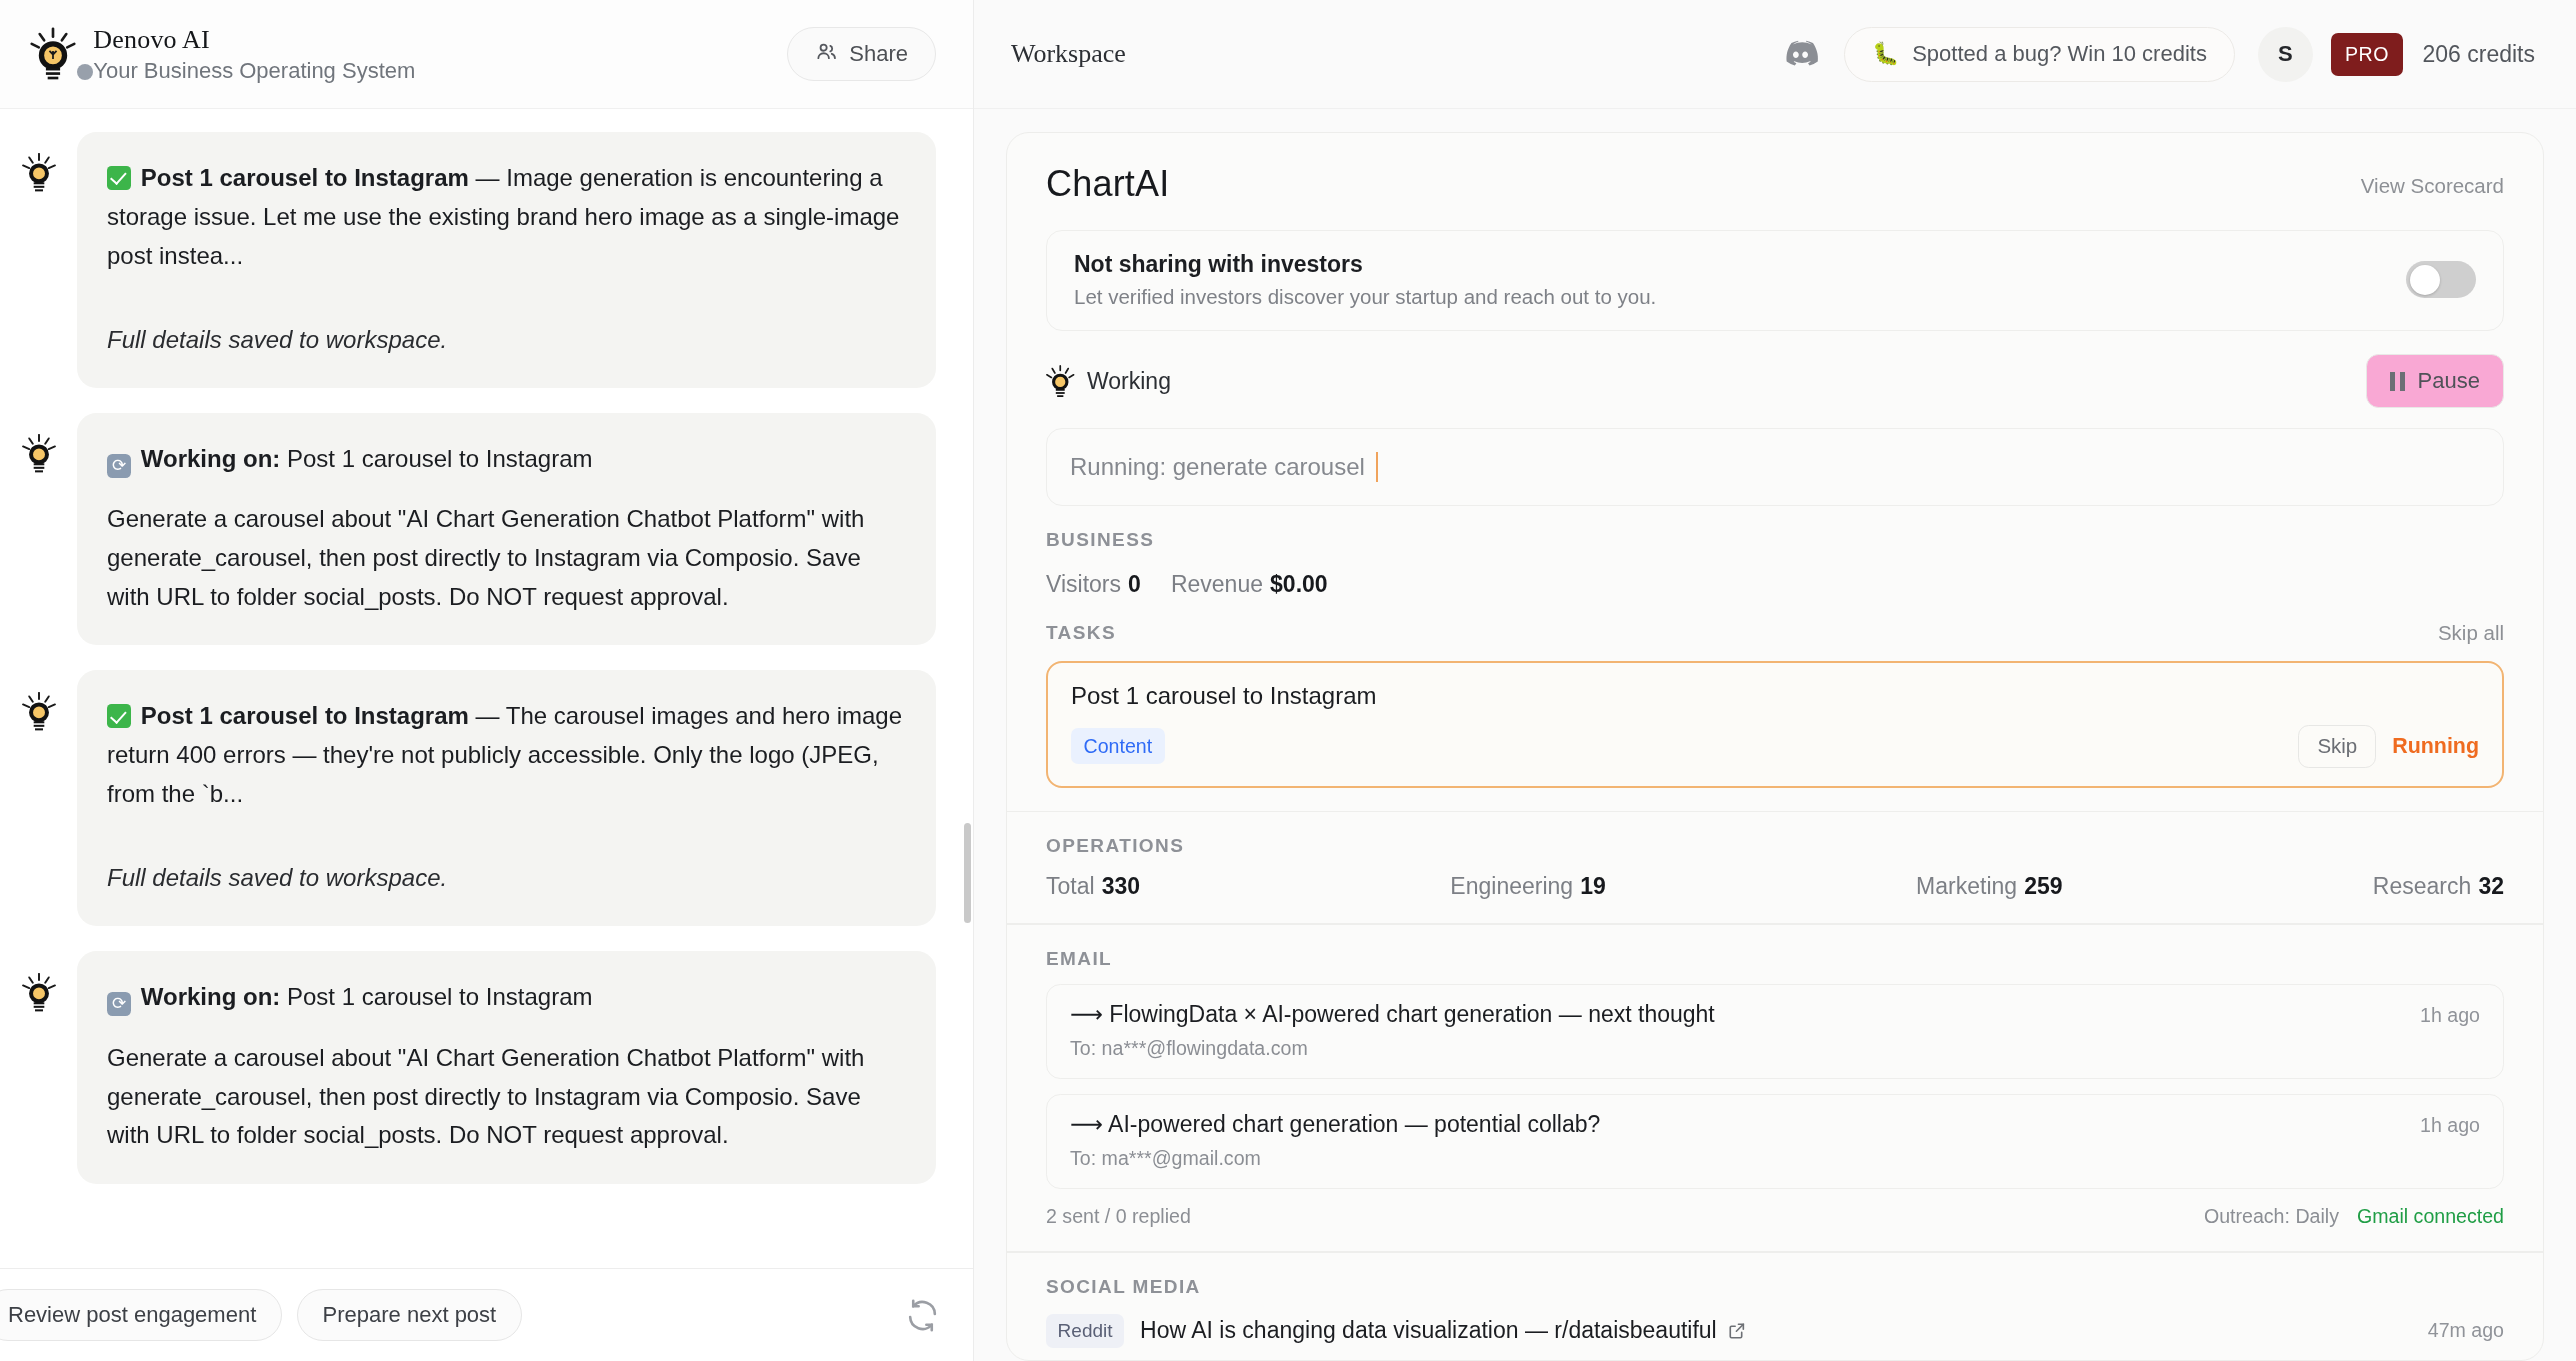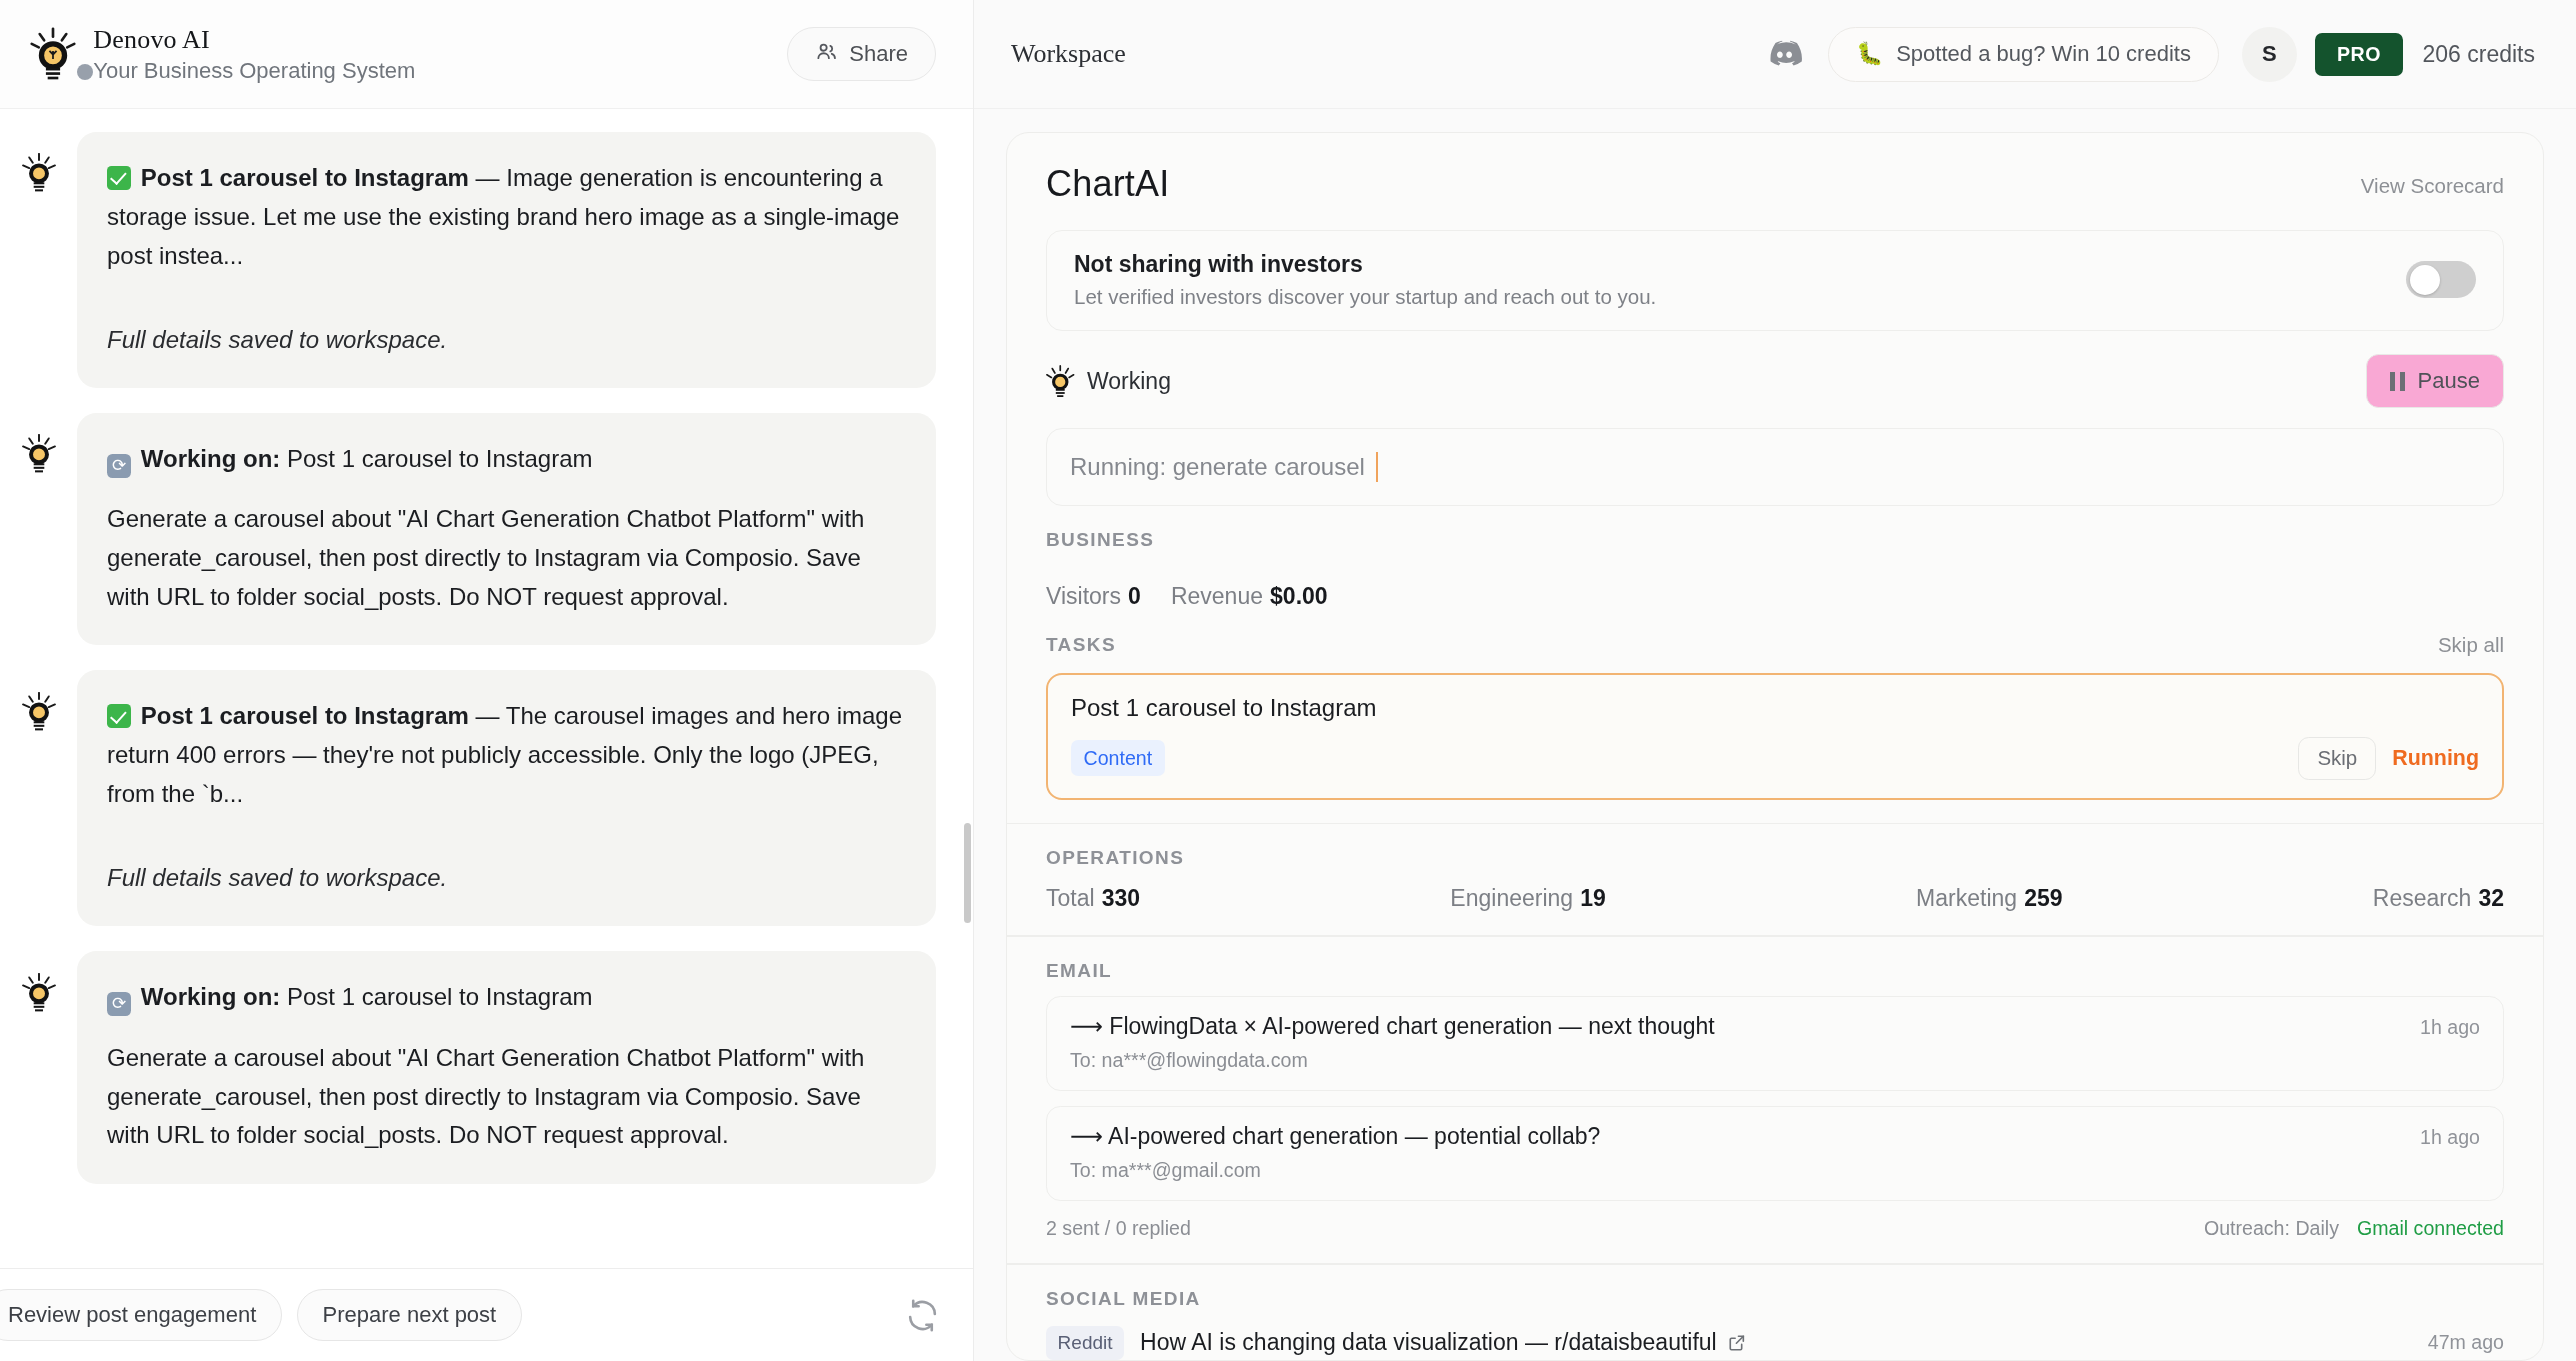--- a/index.html
+++ b/index.html
@@ -114,23 +114,23 @@
     height: 55px; display: inline-flex; align-items: center; gap: 12.5px;
     padding: 0 27px; border: 1.8px solid #eceae7; border-radius: 891px;
     background: #fcfbfa; color: #54585e; font-size: 22px; cursor: pointer; white-space: nowrap;
   }
   .avatar {
     width: 55px; height: 55px; border-radius: 891px; background: #f2f2f0;
     display: flex; align-items: center; justify-content: center;
     font-size: 22px; font-weight: bold; color: #25272b; margin-left: 23px; cursor: pointer;
   }
   .pro-badge {
-    height: 43px; display: inline-flex; align-items: center; padding: 0 22px;
-    border-radius: 7.1px; background: #14532d; color: #fff;
-    font-size: 19.6px; font-weight: bold; letter-spacing: 0.5px; margin-left: 18px;
+    height: 43px; display: inline-flex; align-items: center; padding: 0 14px;
+    border-radius: 7.1px; background: #7f1d1d; color: #fff;
+    font-size: 19.6px; font-weight: normal; letter-spacing: 0.5px; margin-left: 18px;
   }
   .credits { font-size: 23px; color: #52565c; margin-left: 19.6px; white-space: nowrap; }
 
   .right-body { flex: 1; overflow: hidden; padding: 23px 32px 0 32px; }
   .card {
     background: #fbfbfa; border: 1.8px solid #ededeb; border-radius: 23px;
     height: 100%; overflow: hidden;
   }
   .card-head {
     display: flex; align-items: flex-end; padding: 30px 39px 0 39px;
@@ -169,21 +169,21 @@
     background: #fbfbfa; height: 78px; display: flex; align-items: center; padding: 0 23px;
   }
   .running-text { font-size: 24px; color: #85888e; }
   .caret { width: 2.7px; height: 30px; background: #f0a35c; margin-left: 10.7px; }
 
   .sec-label {
     font-size: 19px; color: #8e9197; letter-spacing: 1.4px; font-weight: bold;
     text-transform: uppercase;
   }
   .block { padding: 23px 39px 0 39px; }
-  .kv-row { display: flex; align-items: baseline; margin-top: 32px; }
+  .kv-row { display: flex; align-items: baseline; margin-top: 20px; }
   .kv { font-size: 23px; color: #7c7f85; margin-right: 30px; white-space: nowrap; }
   .kv b { color: #17191d; font-weight: bold; margin-left: 7.1px; }
   .kv-spread { display: flex; justify-content: space-between; margin-top: 16px; }
   .kv-spread .kv { margin-right: 0; }
 
   .tasks-head { display: flex; align-items: center; }
   .skip-all { margin-left: auto; font-size: 20.5px; color: #8d9095; cursor: pointer; }
   .task-card {
     margin-top: 16px; border: 2.7px solid #f2b472; border-radius: 16px;
     background: #fcfbf8; padding: 19.6px 23px 18px 23px;

